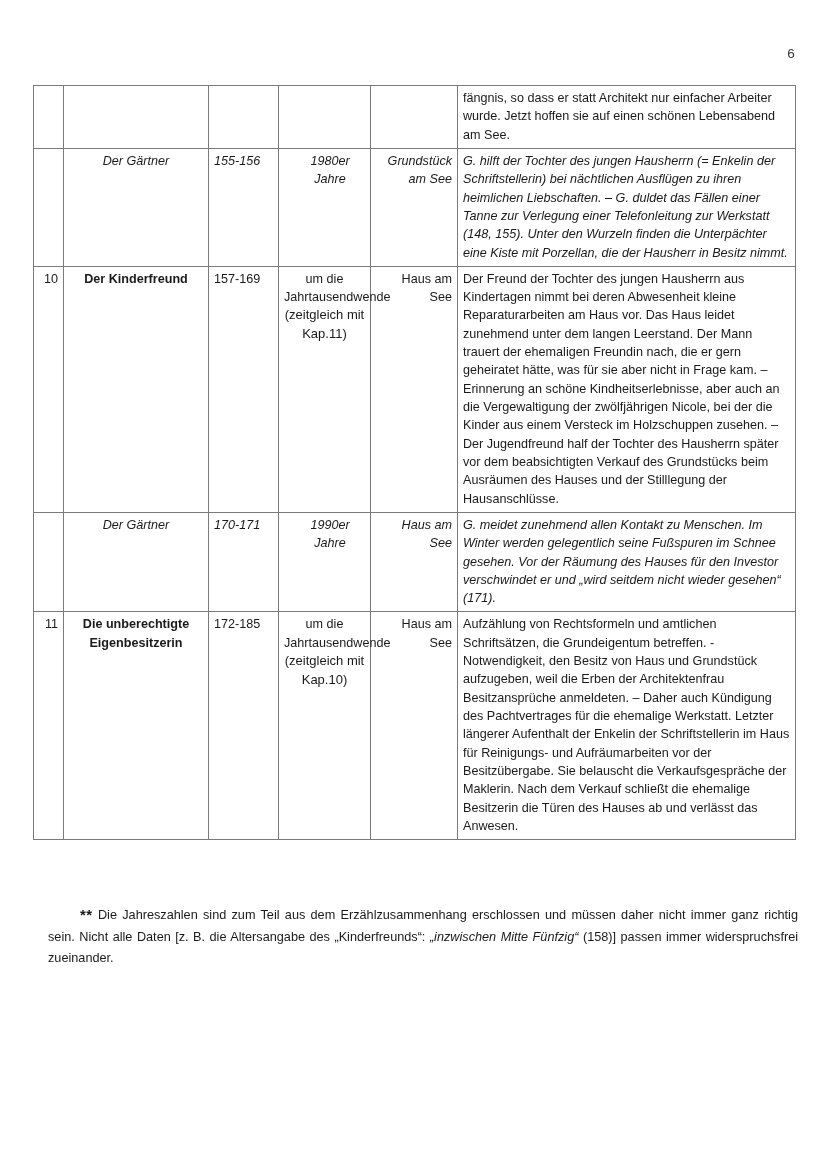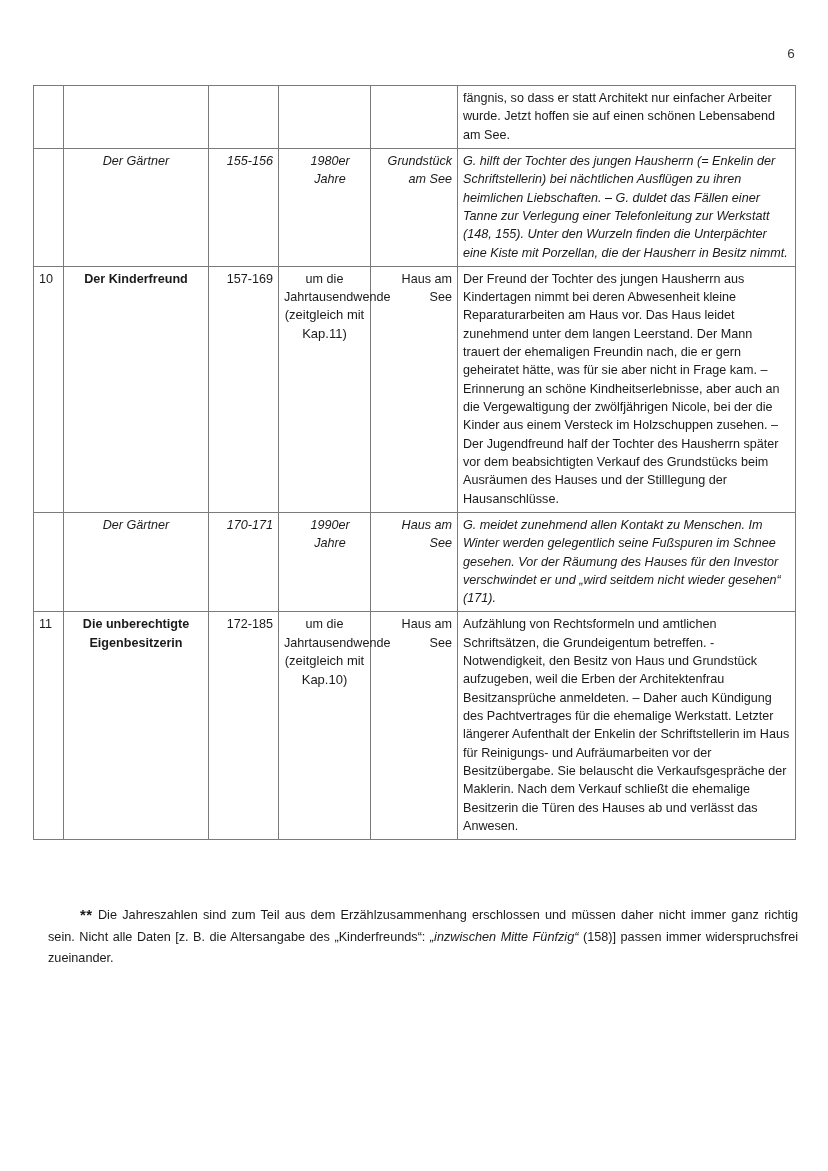--- a/index.html
+++ b/index.html
@@ -48,24 +48,24 @@
   }
 
   
   col.c-num   { width: 30px; }
   col.c-title { width: 145px; }
   col.c-pages { width: 70px; }
   col.c-time  { width: 92px; }
   col.c-place { width: 87px; }
   col.c-desc  { width: 338px; }
 
-  td.num      { text-align: left; font-size: 12.6px; margin-top: 26px; }
+  td.num      { text-align: right; font-size: 12.6px; margin-top: 26px; }
   td.title    { text-align: center; font-weight: bold; }
   td.title.it { font-weight: normal; font-style: italic; }
-  td.pages    { text-align: right; }
+  td.pages    { text-align: left; }
   td.pages.it { font-style: italic; }
   td.time     { text-align: center; }
   td.time.it  { font-style: italic; padding-left: 16px; }
   td.place    { text-align: right; }
   td.place.it { font-style: italic; }
   td.desc     { text-align: left; }
   td.desc.it  { font-style: italic; }
 
   .small-note {
     font-size: 13px;

